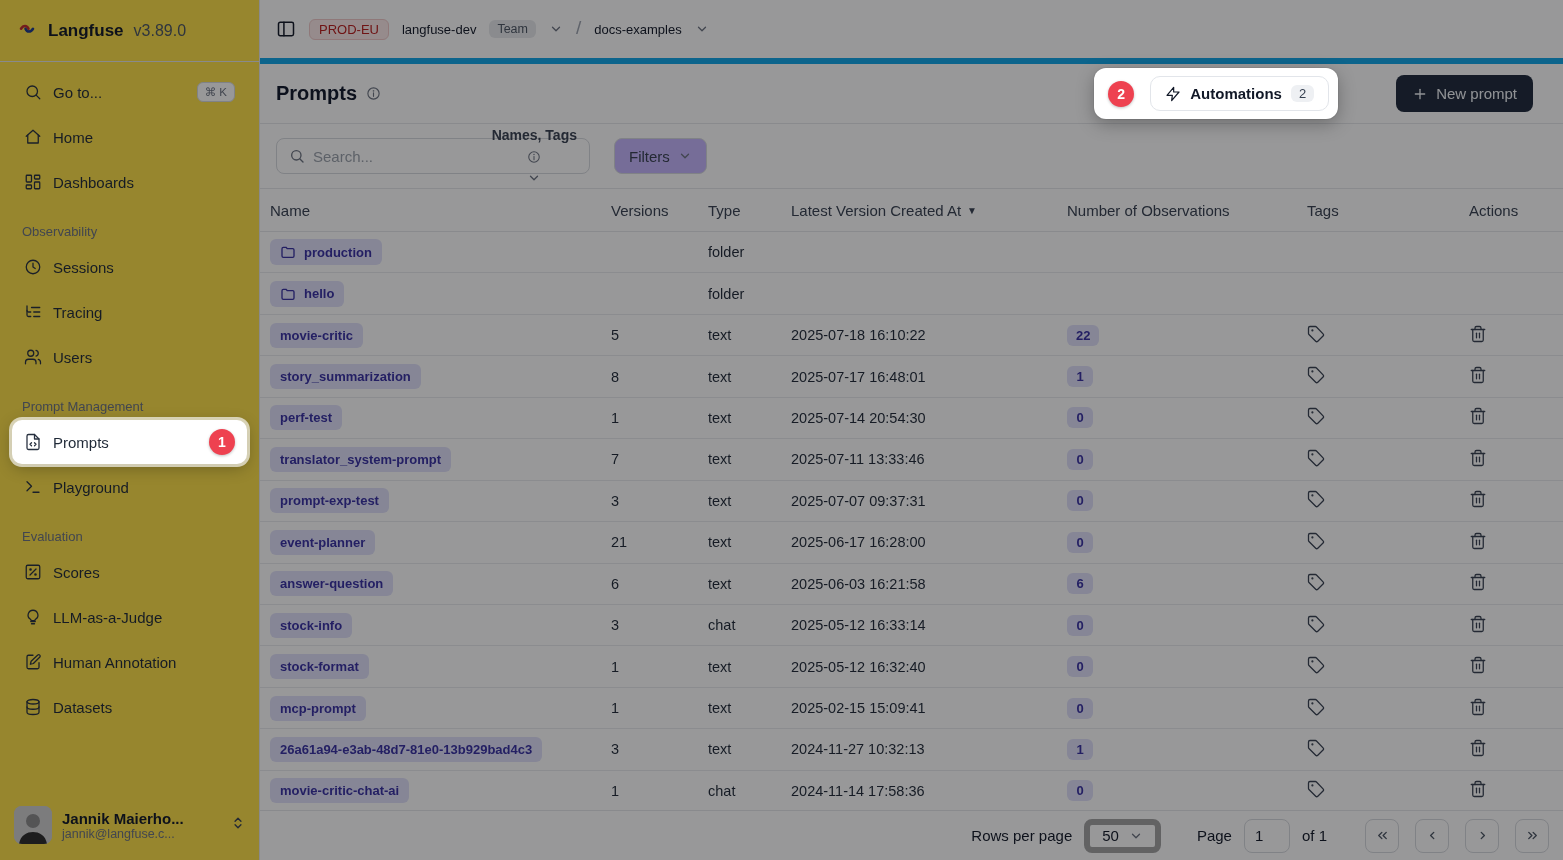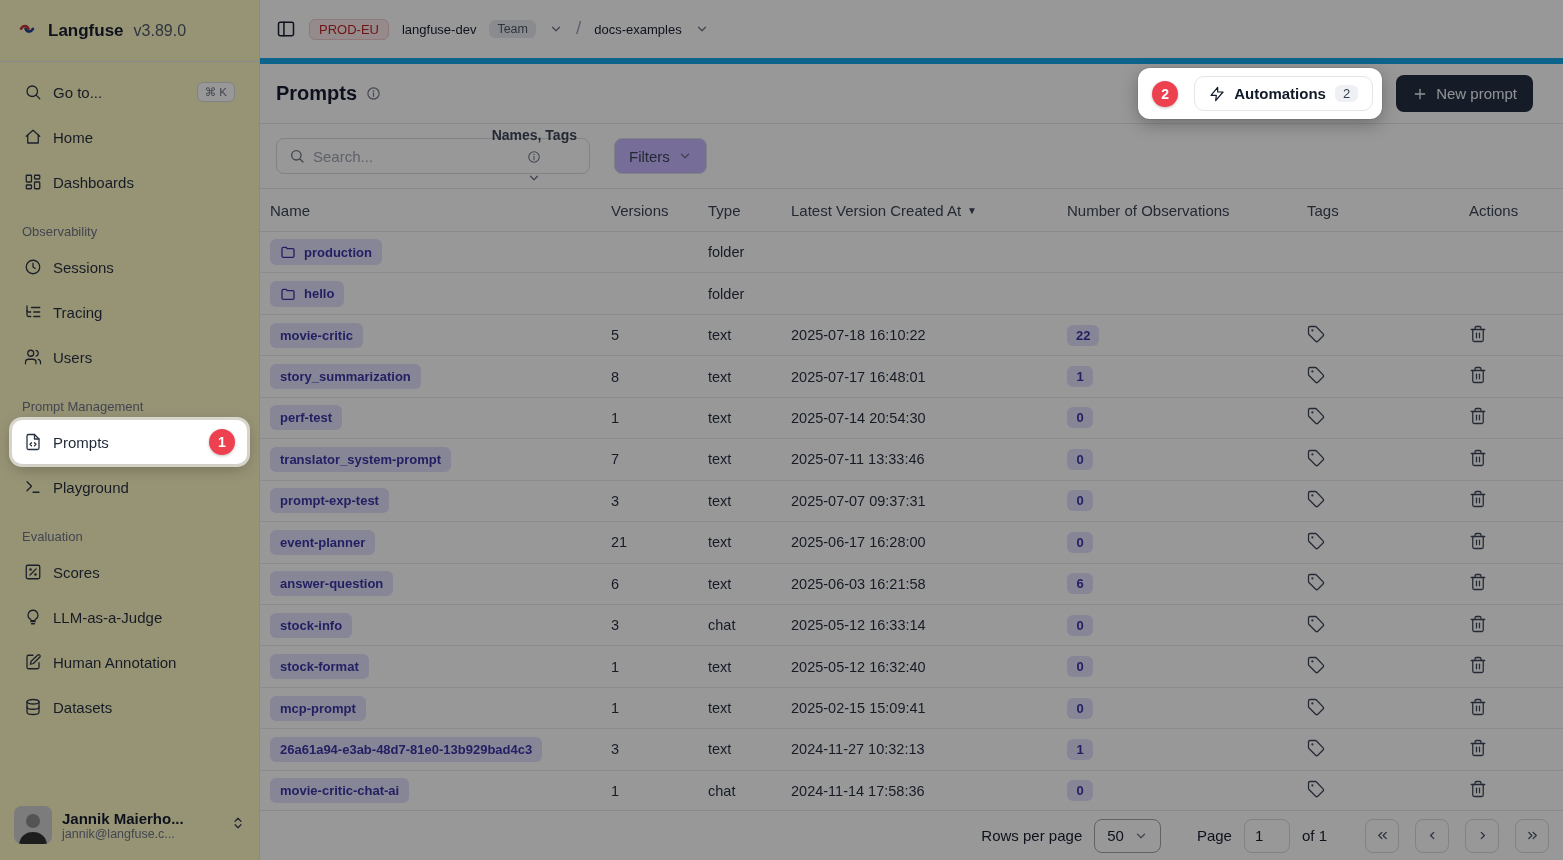--- a/index.html
+++ b/index.html
@@ -5,21 +5,21 @@
   * { box-sizing: border-box; margin: 0; padding: 0; }
   html,body { width:1563px; height:860px; overflow:hidden; }
   body { font-family:"Liberation Sans", sans-serif; background:#fff; color:#1f2937; }
   .app { position:relative; width:1563px; height:860px; display:flex; background:#fff; }
 
   
   .overlay { position:absolute; inset:0; background:rgba(10,10,12,0.42); z-index:50; pointer-events:none; }
   .spotlight { position:relative; z-index:60; background:#fff; }
 
   
-  .sidebar { width:260px; height:860px; background:#fef9c3; border-right:1px solid #e5e7eb; display:flex; flex-direction:column; flex:0 0 260px; }
+  .sidebar { width:260px; height:860px; background:#fde047; border-right:1px solid #e5e7eb; display:flex; flex-direction:column; flex:0 0 260px; }
   .logo-row { height:62px; display:flex; align-items:center; gap:10px; padding:0 16px; border-bottom:1px solid #e5e7eb; }
   .brand { font-size:17px; font-weight:700; color:#111827; }
   .version { font-size:16px; color:#4b5563; }
   .nav { flex:1; padding:12px; overflow:hidden; }
   .item { height:36px; display:flex; align-items:center; gap:11px; padding:0 12px; border-radius:8px; font-size:15px; color:#1f2937; margin-bottom:9px; cursor:pointer; }
   .item .ic { color:#27303f; flex:0 0 18px; }
   .kbd { margin-left:auto; font-size:11.5px; color:#6b7280; border:1px solid #d6d9de; border-radius:6px; padding:2px 7px; background:#fff; }
   .section-label { font-size:13px; color:#6b7280; padding:0 10px; margin:24px 0 10px; }
   .item.active { height:44px; margin:-4px 0 5px; border-radius:10px; box-shadow:0 0 0 3px rgba(255,255,255,.65), 0 4px 16px rgba(0,0,0,.28); }
   .num-badge { width:26px; height:26px; border-radius:50%; background:#ee4150; color:#fff; font-size:14px; font-weight:700; display:flex; align-items:center; justify-content:center; margin-left:auto; box-shadow:0 1px 3px rgba(0,0,0,.25); }
@@ -43,21 +43,21 @@
   .title-row { height:60px; display:flex; align-items:center; justify-content:space-between; padding:0 16px; border-bottom:1px solid #e5e7eb; }
   .title-left { display:flex; align-items:center; gap:9px; }
   .page-title { font-size:20px; font-weight:700; color:#0f172a; }
   .info-ic { color:#6b7280; display:flex; }
   .title-right { display:flex; align-items:center; gap:14px; padding-right:14px; }
   .spot-automations { display:flex; align-items:center; gap:16px; border-radius:12px; padding:8px 9px 8px 14px; box-shadow:0 0 0 1px rgba(0,0,0,.05), 0 5px 18px rgba(0,0,0,.28); }
   .spot-automations .num-badge { margin-left:0; }
   .btn-automations { display:flex; align-items:center; gap:9px; background:#fff; border:1px solid #e2e5ea; border-radius:10px; padding:8px 14px; cursor:pointer; }
   .btn-automations .lbl { font-size:15px; font-weight:600; color:#111827; }
   .count-chip { font-size:13px; color:#374151; background:#eef0f3; border-radius:6px; padding:1px 8px; }
-  .btn-new { display:flex; align-items:center; gap:8px; background:#1e293b; color:#f1f5f9; border:none; border-radius:8px; padding:10px 16px; font-size:15px; font-weight:500; cursor:pointer; }
+  .btn-new { display:flex; align-items:center; gap:8px; background:#1e293b; color:#f1f5f9; border:none; border-radius:8px; padding:10px 16px; font-size:15px; font-weight:500; cursor:pointer;margin-left:44px; }
 
   .search-row { height:65px; display:flex; align-items:center; gap:24px; padding:0 16px; border-bottom:1px solid #e5e7eb; }
   .search-box { width:314px; height:36px; border:1px solid #d6d9de; border-radius:8px; display:flex; align-items:center; gap:8px; padding:0 12px; background:#fff; }
   .search-box input { border:none; outline:none; flex:1; min-width:0; font-size:15px; font-family:inherit; color:#111827; background:transparent; }
   .search-box input::placeholder { color:#9aa1ab; }
   .scope { display:flex; align-items:center; gap:7px; font-size:14px; font-weight:600; color:#374151; cursor:pointer; white-space:nowrap;flex-direction:column; }
   .btn-filters { display:flex; align-items:center; gap:8px; height:36px; border:1px solid #d6d9de; border-radius:8px; background:#c4b5fd; padding:0 14px; font-size:15px; font-weight:500; color:#374151; cursor:pointer; }
 
   
   .grid { display:grid; grid-template-columns:341px 97px 83px 276px 240px 162px 1fr; align-items:center; padding-left:10px; }
@@ -67,21 +67,21 @@
   .tbody { flex:1; overflow:hidden; }
   .tr { height:41.45px; border-bottom:1px solid #e9eaee; }
   .td { font-size:14.5px; color:#1f2937; }
   .name-pill { display:inline-flex; align-items:center; gap:8px; background:#e0e1fa; color:#3730a3; font-size:13px; font-weight:700; border-radius:6px; padding:5px 10px; max-width:330px; white-space:nowrap; cursor:pointer; }
   .name-pill .ic { width:16px; height:16px; stroke-width:2; }
   .obs-pill { display:inline-block; background:#e0e1fa; color:#3730a3; font-size:13px; font-weight:700; border-radius:6px; padding:3px 9px; min-width:26px; text-align:center; }
   .cell-ic { color:#374151; display:inline-flex; cursor:pointer; }
 
   
   .tfooter { height:50px; border-top:1px solid #e5e7eb; display:flex; align-items:center; justify-content:flex-end; gap:12px; padding:0 14px; font-size:15px; color:#111827; }
-  .select-box { display:flex; align-items:center; gap:10px; height:34px; border:1px solid #a3a3a3; border-radius:8px; padding:0 12px; cursor:pointer; }
+  .select-box { display:flex; align-items:center; gap:10px; height:34px; border:6px solid #a3a3a3; border-radius:8px; padding:0 12px; cursor:pointer; }
   .page-input { width:46px; height:34px; border:1px solid #d6d9de; border-radius:8px; padding:0 10px; font-size:15px; font-family:inherit; color:#111827; outline:none; }
   .pager { display:flex; gap:16px; margin-left:26px; }
   .pg-btn { width:34px; height:34px; border:1px solid #d6d9de; border-radius:8px; background:#fff; display:flex; align-items:center; justify-content:center; color:#4b5563; cursor:pointer; }
   .gap-lg { margin-left:24px; }
 
   .ic { width:18px; height:18px; fill:none; stroke:currentColor; stroke-width:1.7; stroke-linecap:round; stroke-linejoin:round; }
   .ic14 { width:14px; height:14px; } .ic15 { width:15px; height:15px; } .ic16 { width:16px; height:16px; } .ic20 { width:20px; height:20px; }
 </style>
 </head>
 <body>

